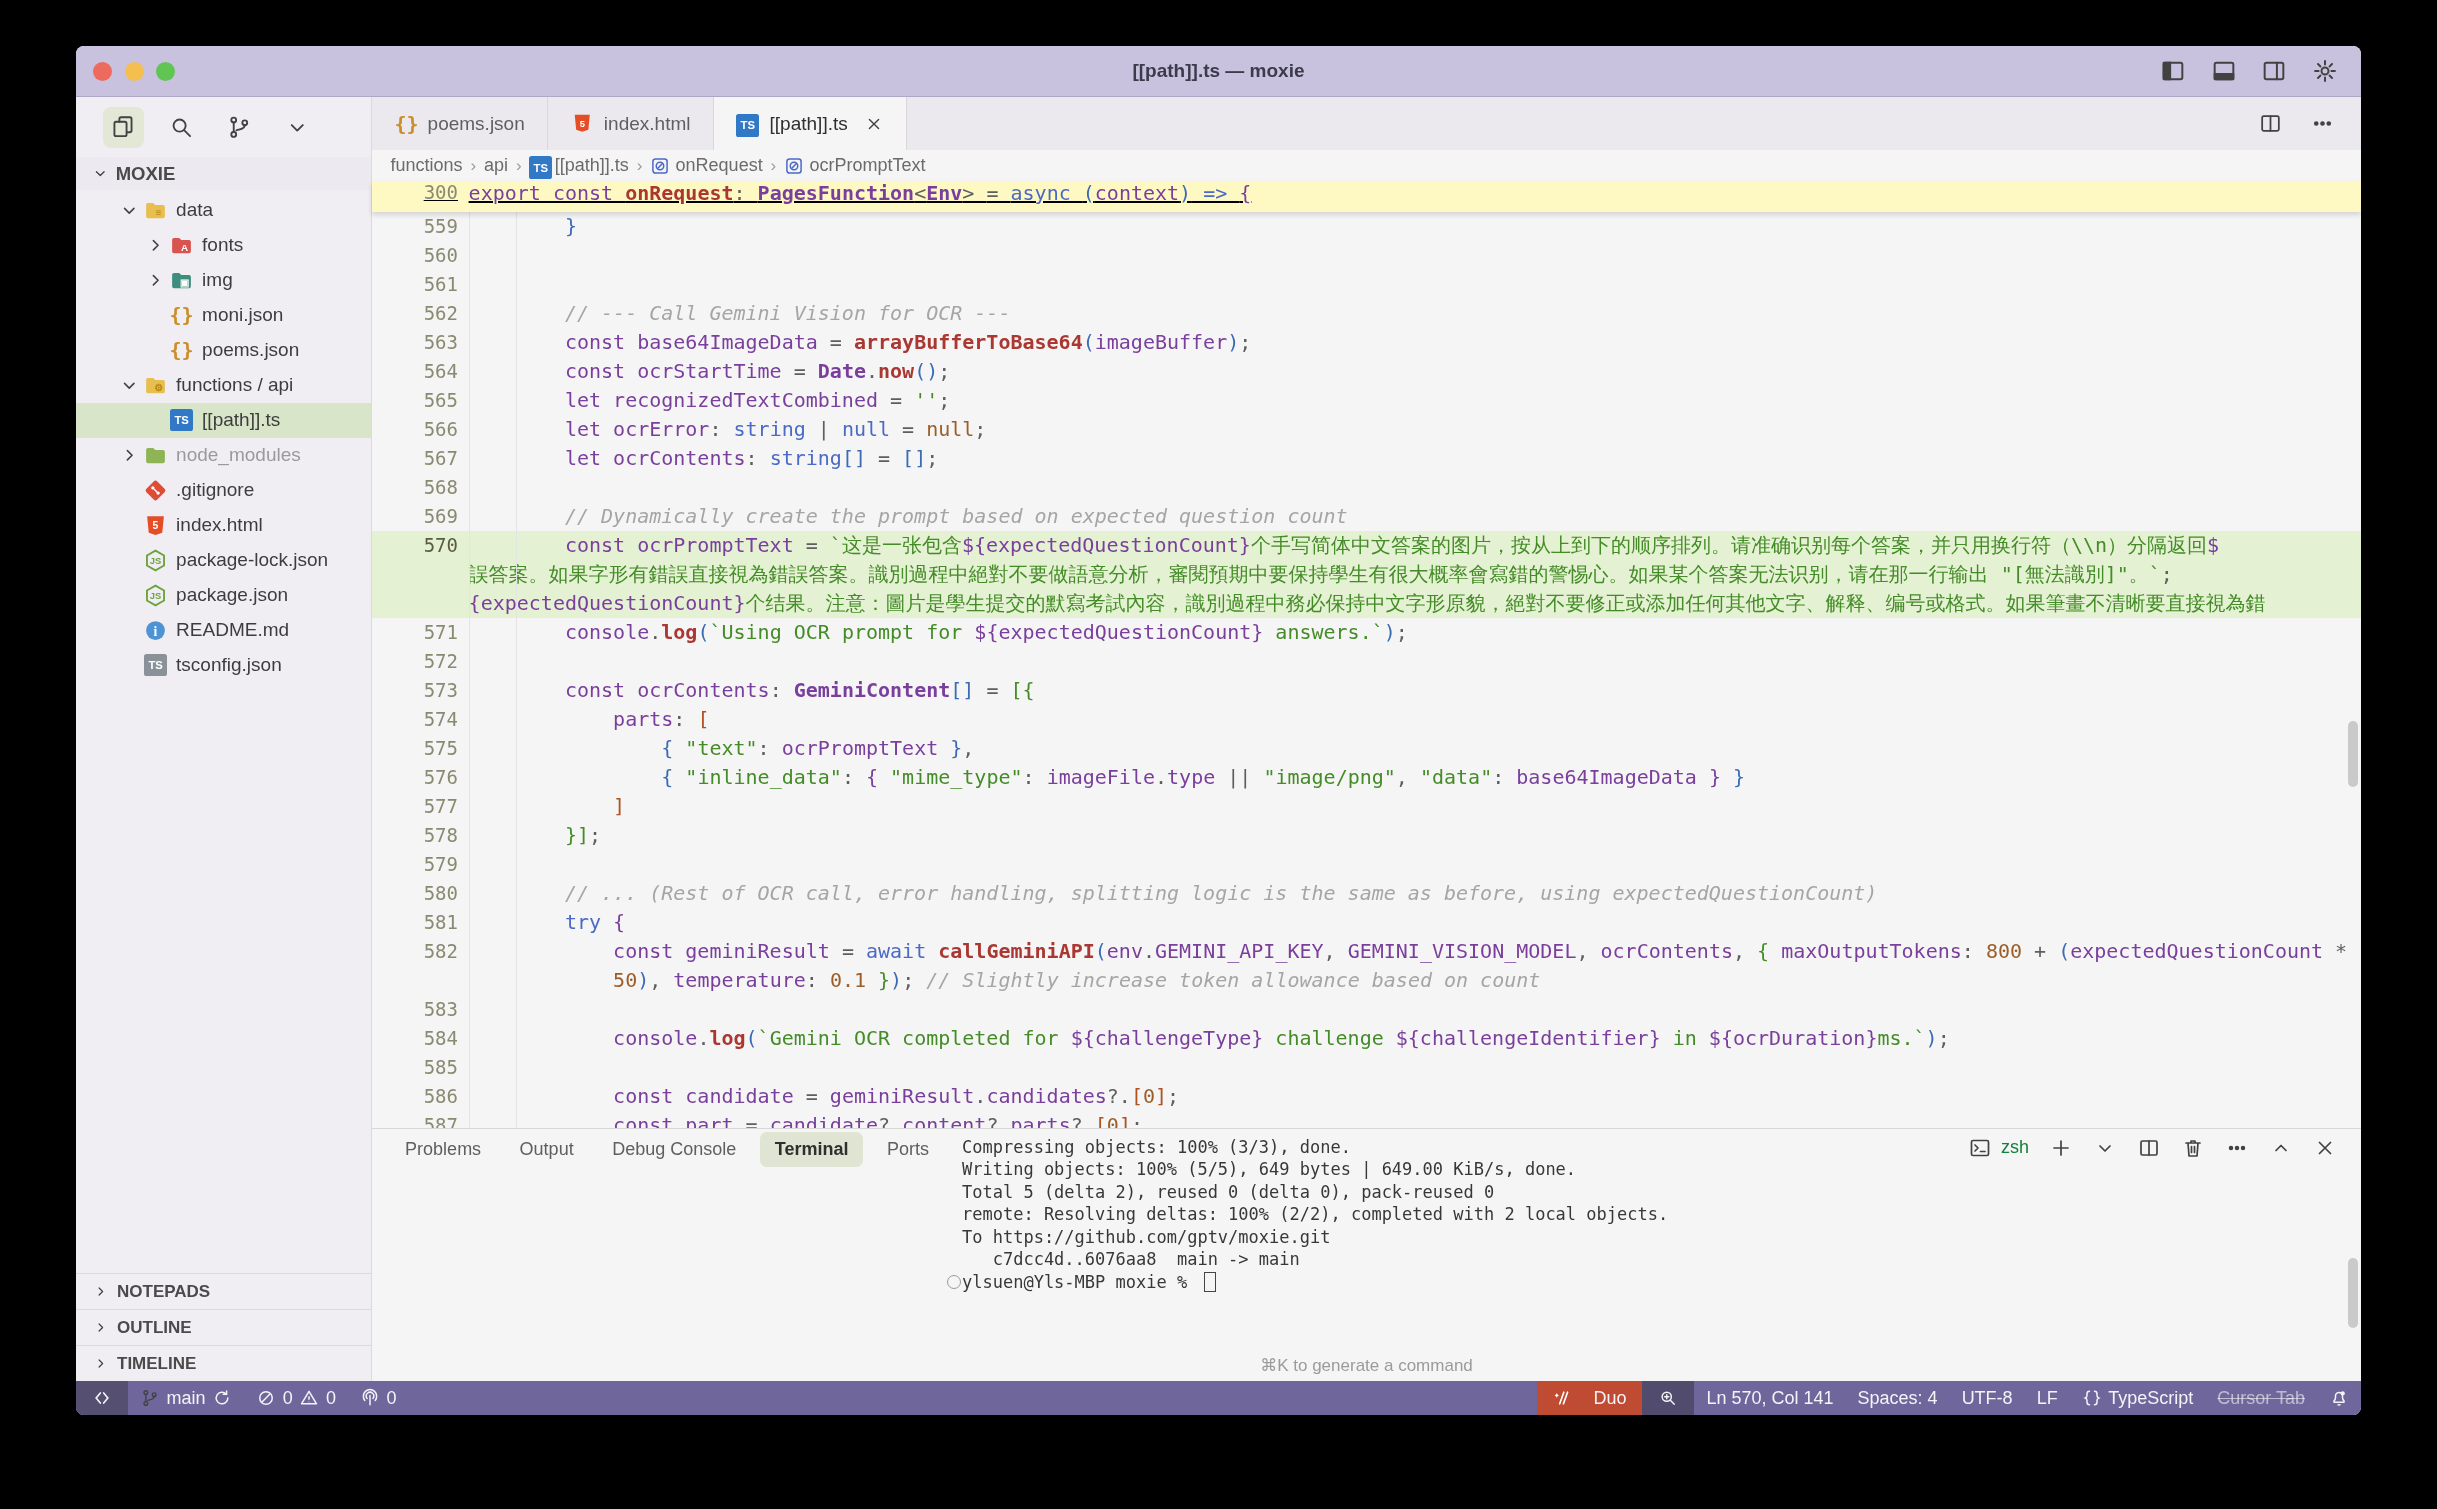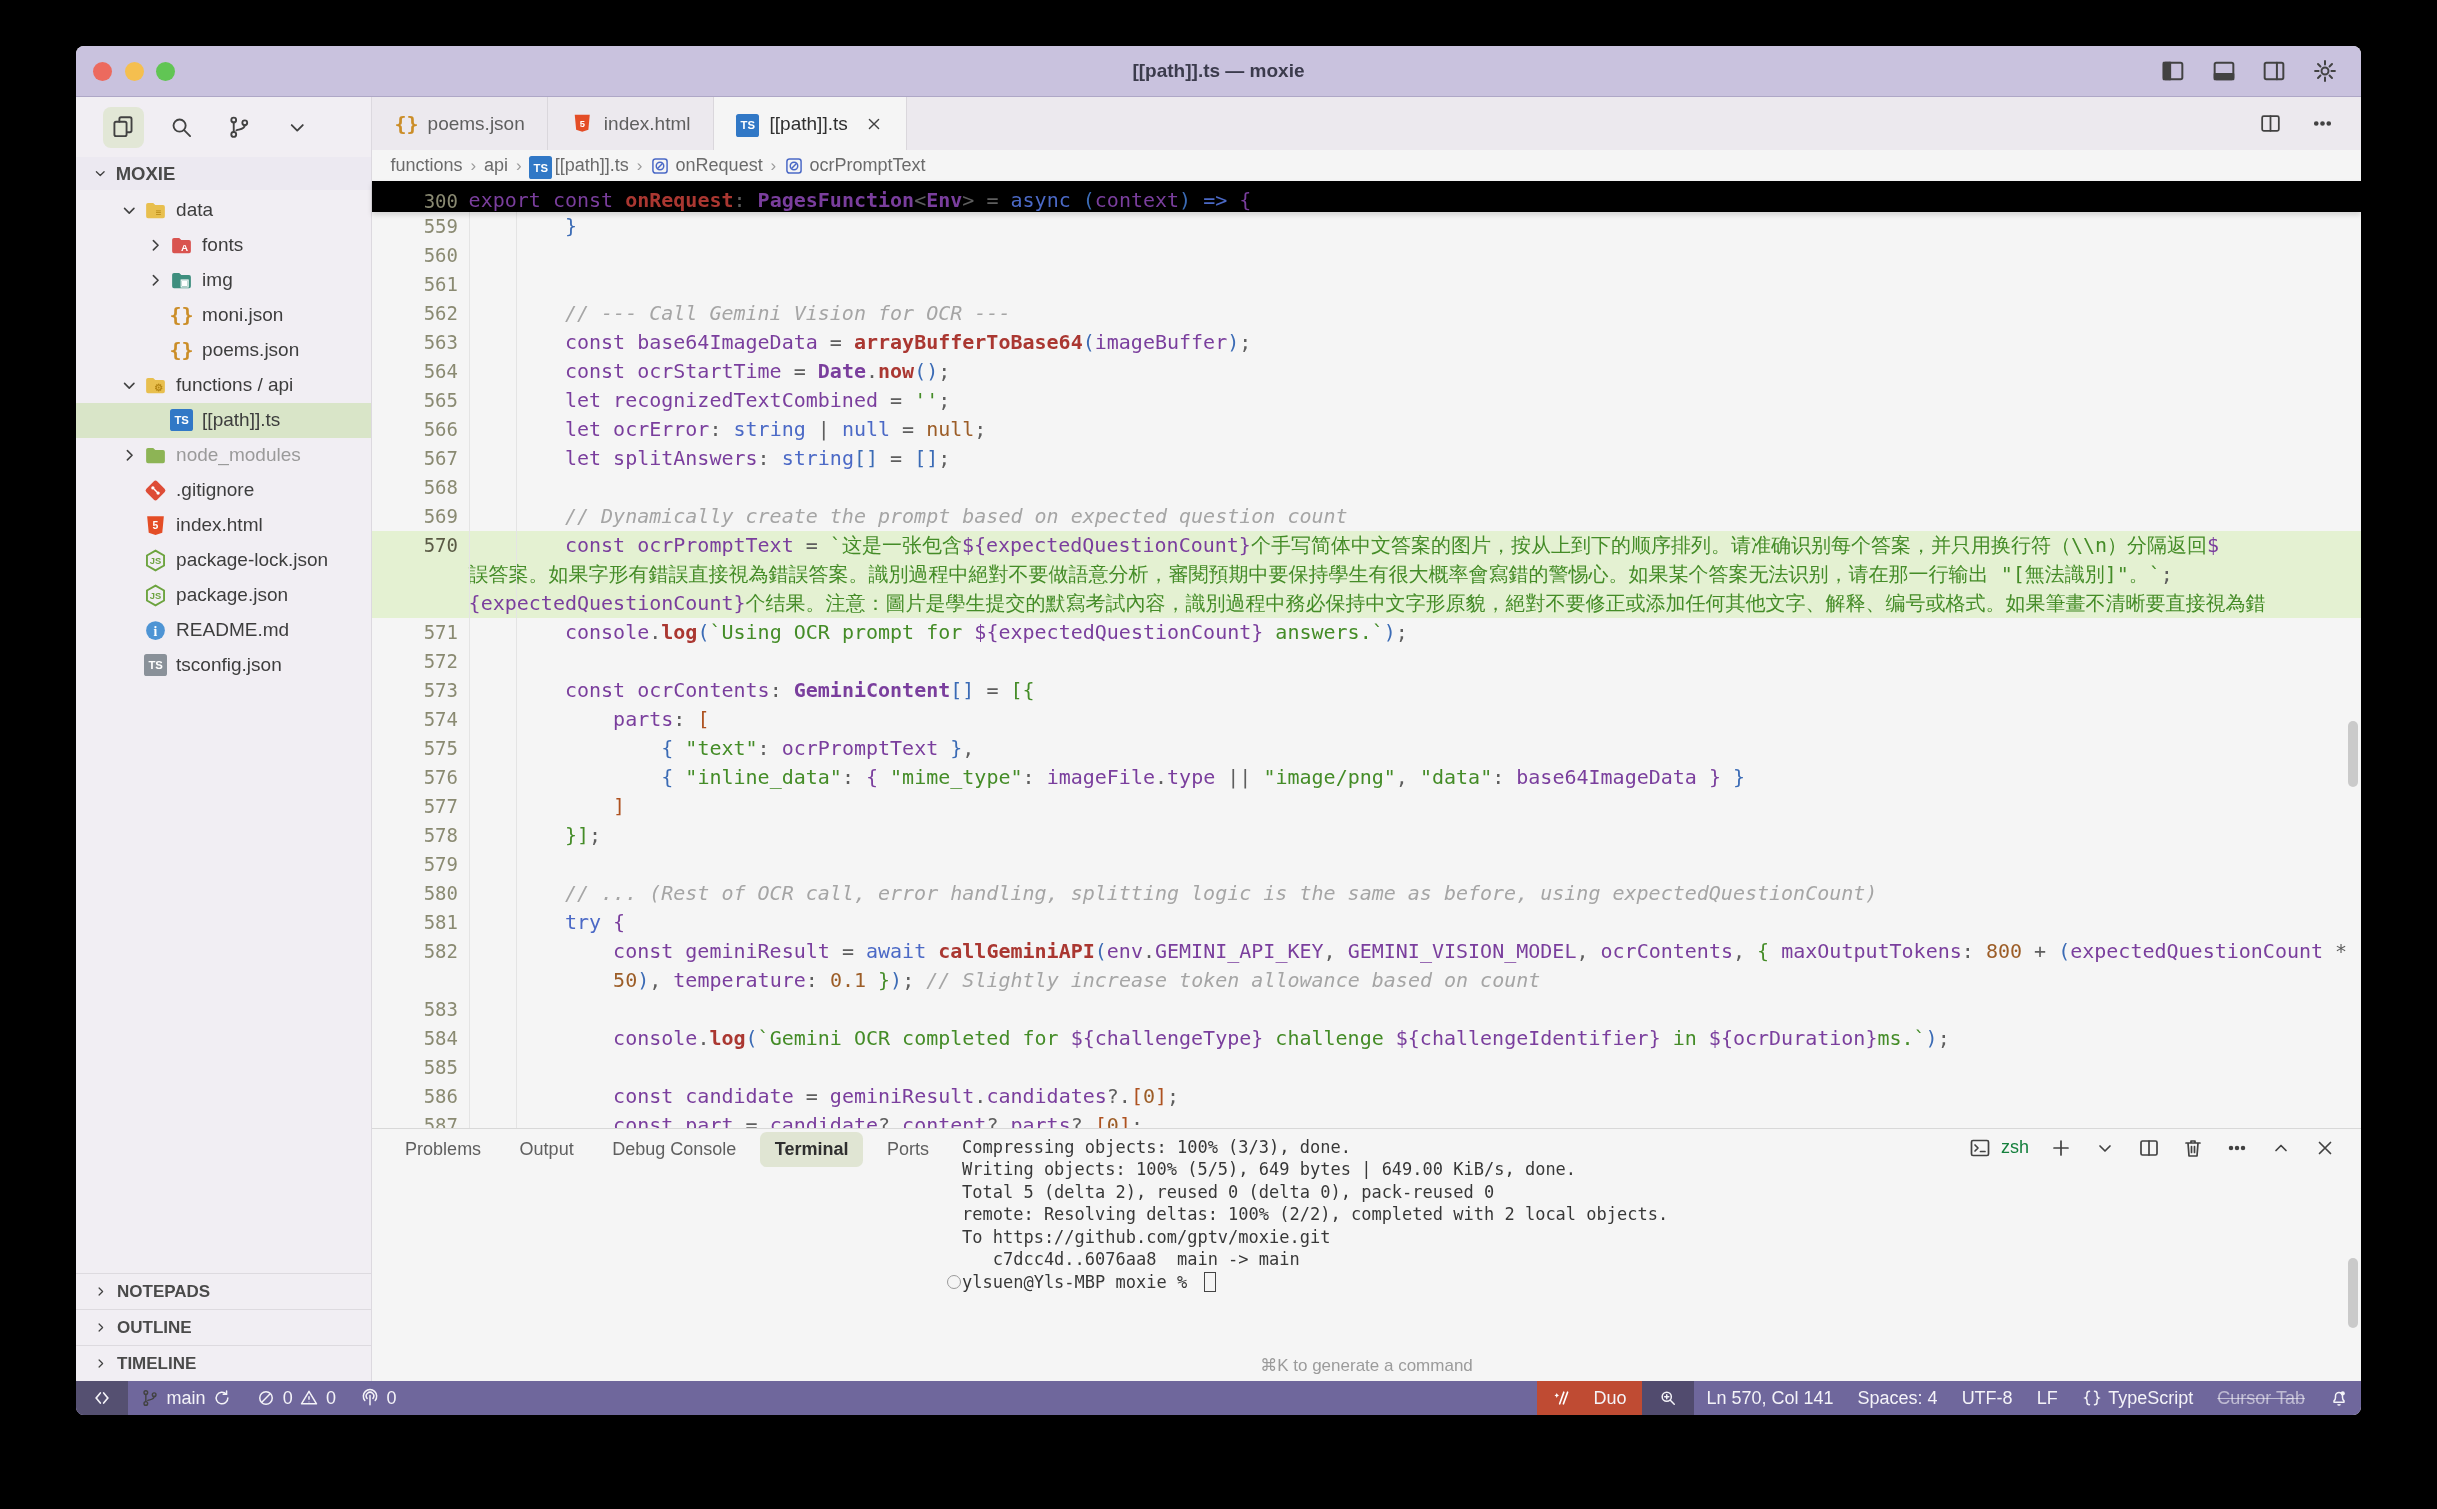--- a/index.html
+++ b/index.html
@@ -49,21 +49,21 @@
   .strip-actions{margin-left:auto;display:flex;align-items:center;gap:26.5px;padding-right:26.5px;}
   .strip-actions .ic{width:25px;height:25px;}
   #breadcrumb{height:31px;flex:0 0 31px;background:#F5F5F5;display:flex;align-items:center;
               padding-left:18.5px;font-size:18px;color:#6B6B6B;gap:5.3px;}
   #breadcrumb .crumb{display:flex;align-items:center;gap:5.3px;}
   #breadcrumb .sep{color:#9A9A9A;font-size:17px;padding:0 2.6px;}
   #breadcrumb .ic{width:20px;height:20px;}
   
   .gutter{width:86px;flex:0 0 86px;text-align:right;color:#8A8A72;
           font-family:"DejaVu Sans Mono",monospace;font-size:19px;}
-  #sticky{height:30.5px;flex:0 0 30.5px;background:#000000;display:flex;align-items:flex-end;
+  #sticky{height:30.5px;flex:0 0 30.5px;background:#fef9c3;display:flex;align-items:flex-start;
           font-family:"DejaVu Sans Mono",monospace;font-size:20px;
           box-shadow:0 2.6px 5.3px rgba(0,0,0,.14);position:relative;z-index:3;text-decoration:underline;}
   #sticky .code{padding-left:10.6px;white-space:pre;}
   #code-area{flex:1;position:relative;overflow:hidden;background:#F5F5F5;}
   .guide{position:absolute;top:0;bottom:0;width:0.7px;background:#E4E4E4;}
   .code-row{height:29px;display:flex;align-items:center;font-family:"DejaVu Sans Mono",monospace;font-size:20px;}
   .code-row .code{padding-left:10.6px;white-space:pre;flex:1;}
   .code-row.hl{background:#E4F1D2;}
   .tk-k{color:#7A3E9D}.tk-t{color:#7A3E9D;font-weight:bold}.tk-f{color:#AA3731;font-weight:bold}
   .tk-s{color:#448C27}.tk-n{color:#9C5D27}.tk-c{color:#A5A5A5;font-style:italic}
@@ -437,21 +437,21 @@
             <div class="code-row">
               <div class="gutter">565</div>
               <div class="code"><span class="tk-k">        let recognizedTextCombined </span><span class="tk-o">= </span><span class="tk-s">''</span><span class="tk-o">;</span></div>
             </div>
             <div class="code-row">
               <div class="gutter">566</div>
               <div class="code"><span class="tk-k">        let ocrError</span><span class="tk-o">: </span><span class="tk-a">string</span><span class="tk-o"> | </span><span class="tk-a">null</span><span class="tk-o"> = </span><span class="tk-n">null</span><span class="tk-o">;</span></div>
             </div>
             <div class="code-row">
               <div class="gutter">567</div>
-              <div class="code"><span class="tk-k">        let splitAnswers</span><span class="tk-o">: </span><span class="tk-a">string</span><span class="tk-bb">[]</span><span class="tk-o"> = </span><span class="tk-bb">[]</span><span class="tk-o">;</span></div>
+              <div class="code"><span class="tk-k">        let ocrContents</span><span class="tk-o">: </span><span class="tk-a">string</span><span class="tk-bb">[]</span><span class="tk-o"> = </span><span class="tk-bb">[]</span><span class="tk-o">;</span></div>
             </div>
             <div class="code-row">
               <div class="gutter">568</div>
               <div class="code"></div>
             </div>
             <div class="code-row">
               <div class="gutter">569</div>
               <div class="code"><span class="tk-d">        </span><span class="tk-c">// Dynamically create the prompt based on expected question count</span></div>
             </div>
             <div class="code-row hl">

